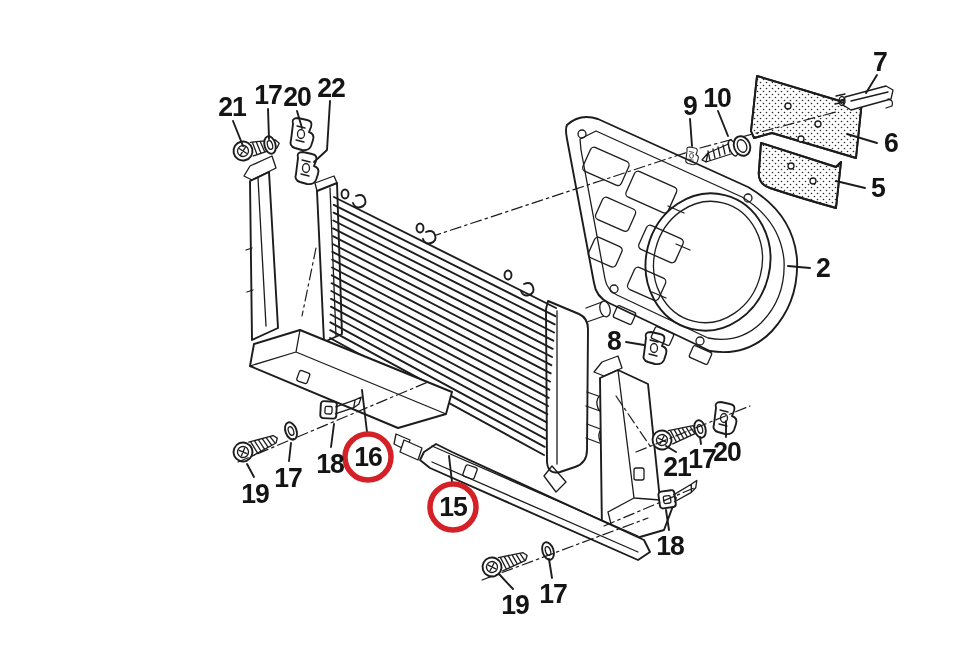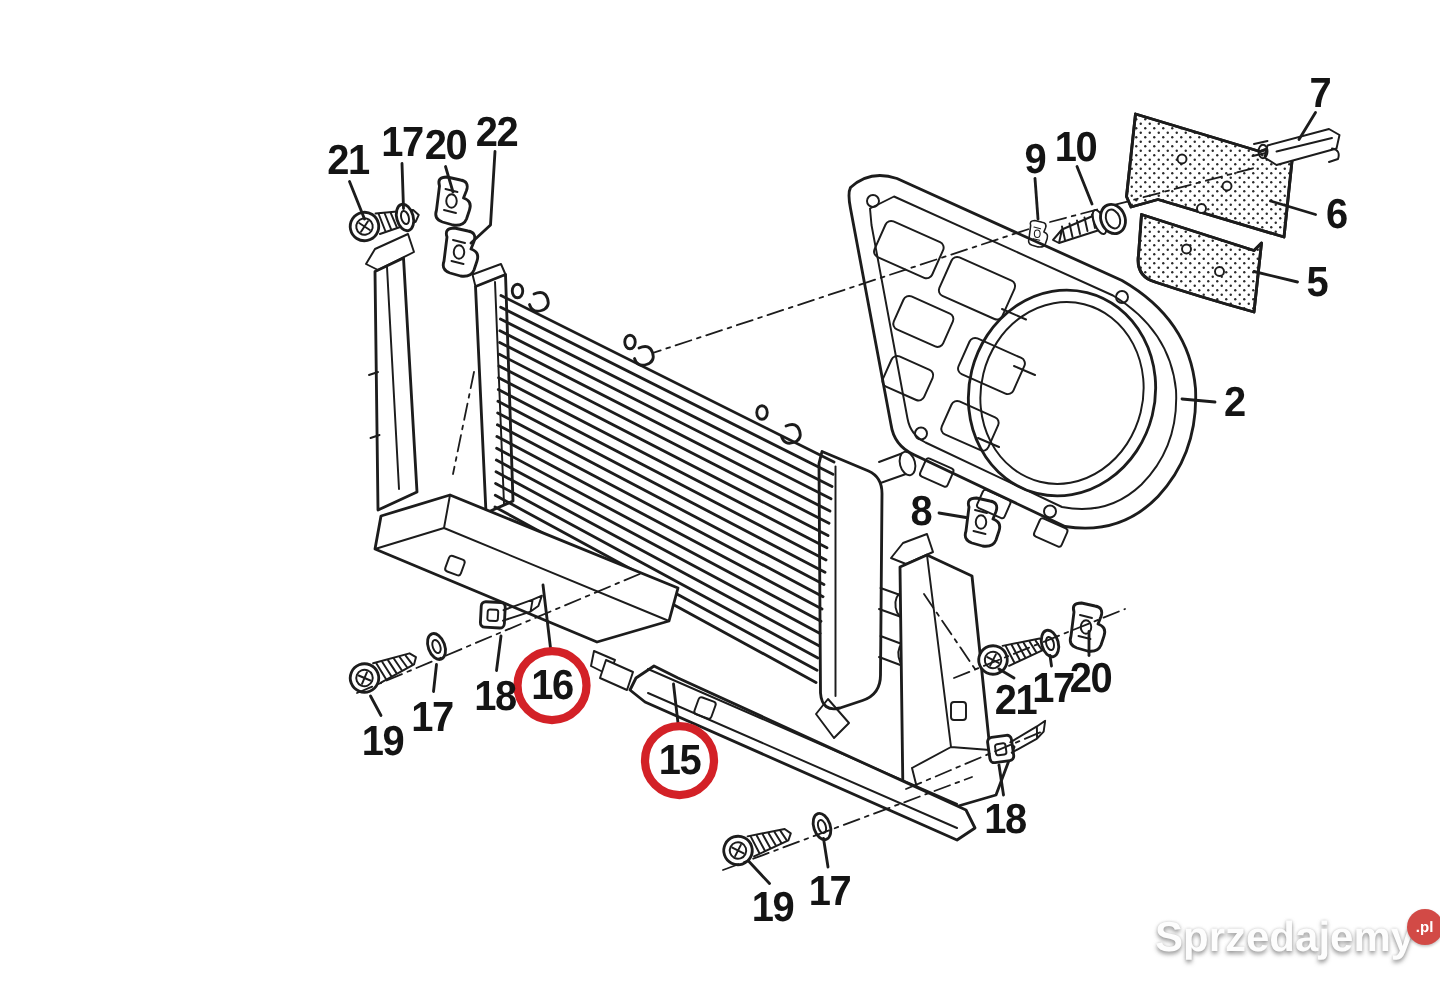--- a/index.html
+++ b/index.html
@@ -252,20 +252,14 @@
 <span class="co" style="left:288px;top:478px">17</span>
 <span class="co" style="left:255px;top:494px">19</span>
 <span class="co" style="left:453px;top:507px">15</span>
 <span class="co" style="left:677px;top:467px">21</span>
 <span class="co" style="left:702px;top:459px">17</span>
 <span class="co" style="left:727px;top:452px">20</span>
 <span class="co" style="left:670px;top:546px">18</span>
 <span class="co" style="left:515px;top:605px">19</span>
 <span class="co" style="left:553px;top:594px">17</span>
 
-<div class="wm">
-  <span class="wm-text">Sprzedajemy</span>
-  <span class="wm-badge">
-    <span>.pl</span>
-  </span>
+
 </div>
 
-</div>
-
 </body></html>

